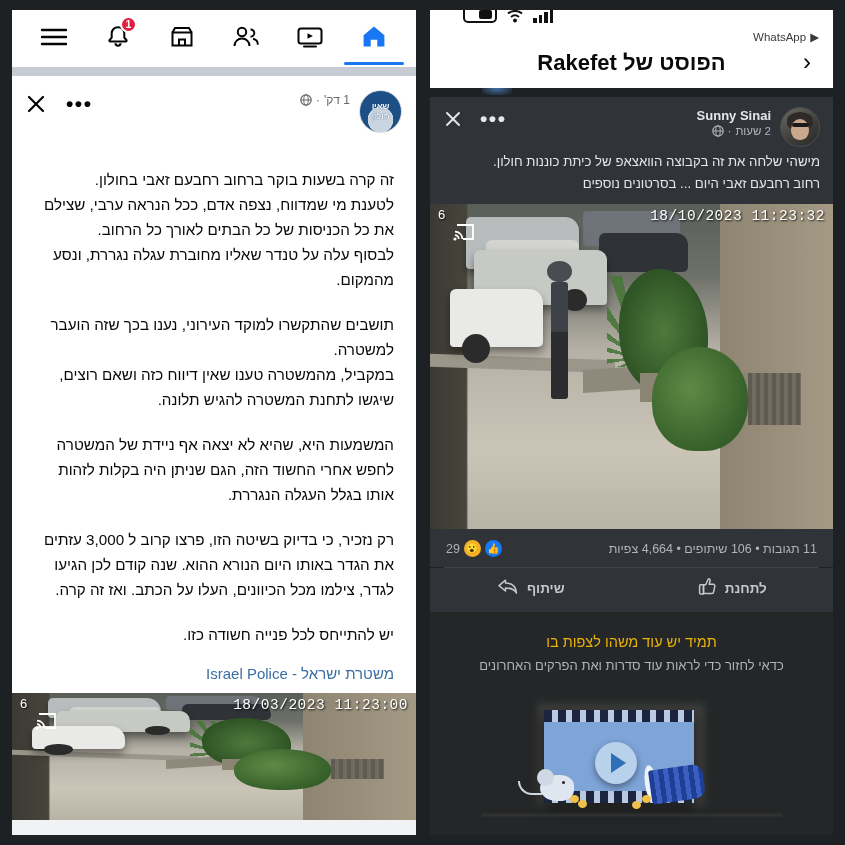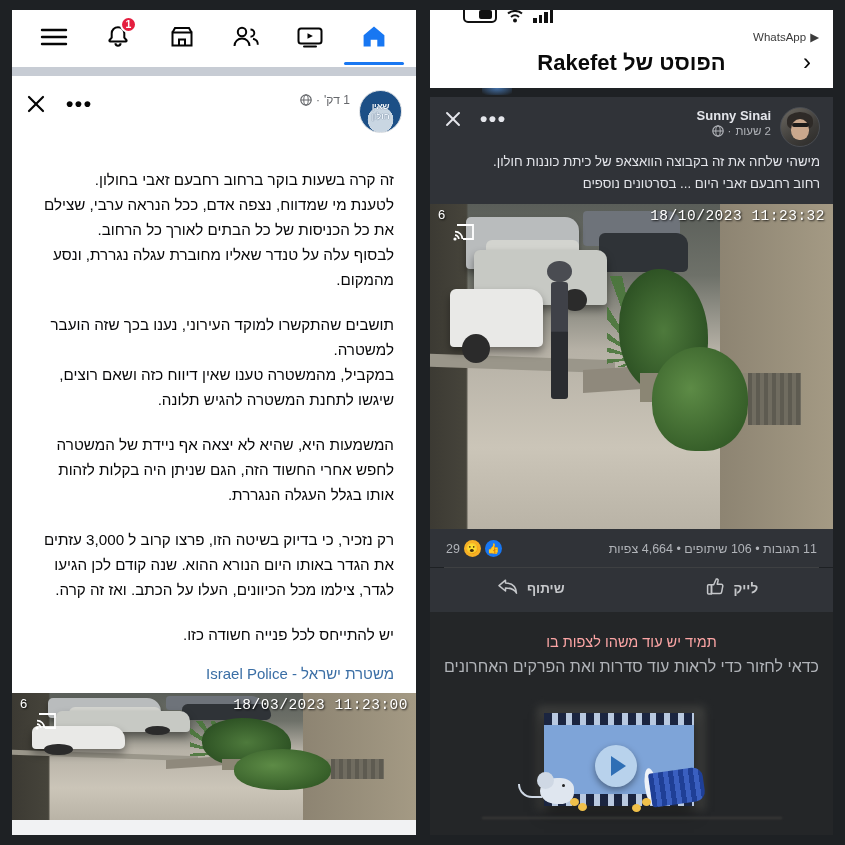--- a/index.html
+++ b/index.html
@@ -255,22 +255,22 @@
   .action-btn {
     flex: 1; display: flex; align-items: center; justify-content: center;
     gap: 8px; color: #c5c7ca; font-size: 13.5px; font-weight: 600;
   }
 
   .next-card {
     flex: 1 1 auto; background: #242628; min-height: 0;
     display: flex; flex-direction: column; align-items: center;
     padding-top: 22px; overflow: hidden;
   }
-  .nc-title { font-size: 14.5px; color: #fca5a5; direction: rtl; }
-  .nc-sub { font-size: 16px; color: #b0b3b8; direction: rtl; margin-top: 8px; }
+  .nc-title { font-size: 14.5px; color: #eab308; direction: rtl; }
+  .nc-sub { font-size: 13px; color: #b0b3b8; direction: rtl; margin-top: 8px; }
   .nc-thumb {
     margin-top: 22px; width: 300px; height: 135px;
     position: relative;
   }
   .film {
     position: absolute; left: 62px; top: 15px; width: 150px; height: 93px;
     background: #7ea4d8;
     box-shadow: 0 6px 14px rgba(0,0,0,.55);
   }
   .film::before, .film::after {
@@ -583,21 +583,21 @@
       <span class="reactions">
         <span class="react-count">29</span>
         <span class="emoji-wow">😮</span>
         <span class="emoji-like">👍</span>
       </span>
     </div>
     <div class="stats-divider"></div>
 
     <div class="actions-row">
       <div class="action-btn">
-        <span>לייק</span>
+        <span>לתחנת</span>
         <span>
           <svg width="19" height="19" viewBox="0 0 19 19">
               <path d="M5.5 17V7.8h2.2l2.3-5.3c.2-.5.8-.7 1.3-.5.7.3 1 1 .8 1.7L11.2 7.3h4.1c1 0 1.7.9 1.5 1.9l-1.2 6c-.1.7-.8 1.2-1.5 1.2H5.5z" fill="none" stroke="#c5c7ca" stroke-width="1.5" stroke-linejoin="round"></path>
               <rect x="1.6" y="7.8" width="3.9" height="9.2" rx="1" fill="none" stroke="#c5c7ca" stroke-width="1.5"></rect>
             </svg>
         </span>
       </div>
       <div class="action-btn">
         <span>שיתוף</span>
         <span>

